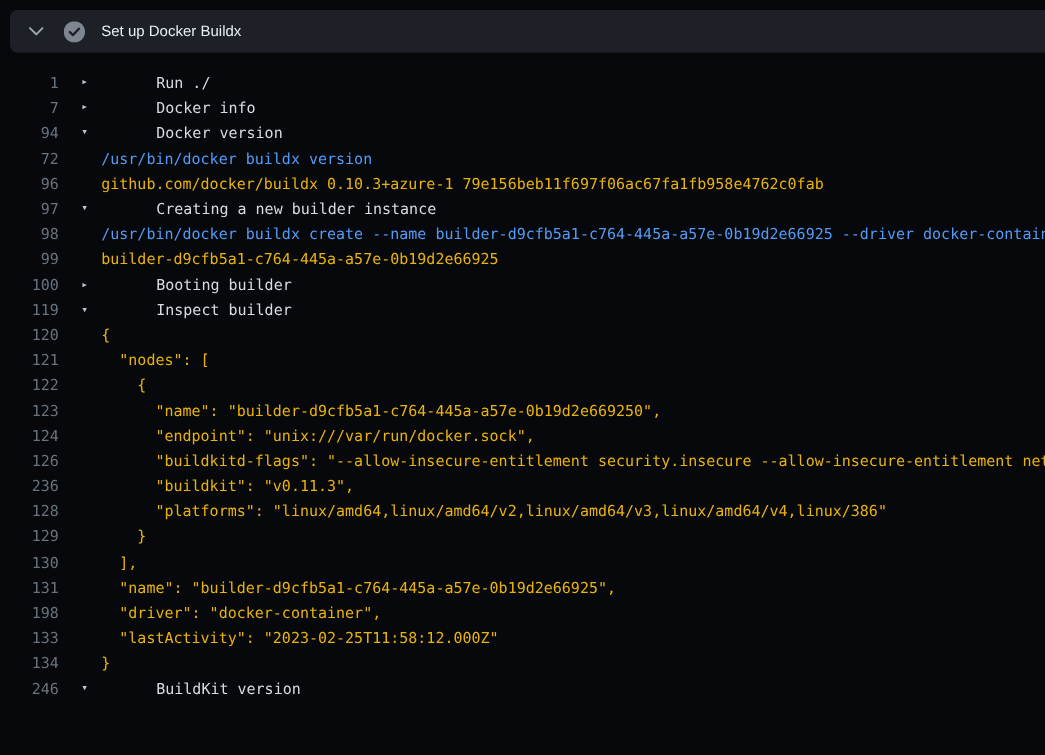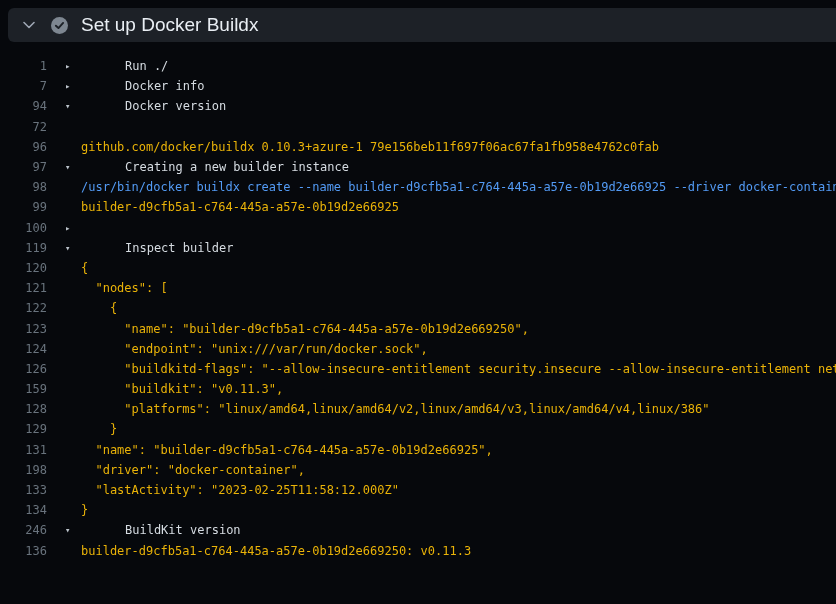--- a/index.html
+++ b/index.html
@@ -18,21 +18,21 @@
     cursor:pointer;
   }
   .chev-btn {
     width:18px; height:18px; display:flex; align-items:center; justify-content:center;
     background:transparent; border:none; color:#9ea7b3; cursor:pointer; flex:0 0 auto;
   }
   .status-ic { width:17px; height:17px; margin-left:13px; flex:0 0 auto; }
   .step-title {
     margin-left:13px;
     font-family:"Liberation Sans", sans-serif;
-    font-size:19px; font-weight:400; color:#e9eef3;
+    font-size:12px; font-weight:400; color:#e9eef3;
     white-space:nowrap;
   }
   
   .log {
     position:absolute; left:0; top:42px; right:0; bottom:0;
     padding-top:14px;
     overflow:hidden;
     font-size:12px;
   }
   .line {
@@ -70,35 +70,35 @@
       <path d="M4.6 8.2 L7 10.4 L11.4 5.6" stroke="#1d2127" stroke-width="1.8" fill="none" stroke-linecap="round" stroke-linejoin="round"></path>
     </svg>
   </span>
   <span class="step-title">Set up Docker Buildx</span>
 </div>
 
 <div class="log">
     <div class="line group"><span class="num">1</span><span class="marker">▸</span><span class="txt t-group">Run ./</span></div>
     <div class="line group"><span class="num">7</span><span class="marker">▸</span><span class="txt t-group">Docker info</span></div>
     <div class="line group"><span class="num">94</span><span class="marker">▾</span><span class="txt t-group">Docker version</span></div>
-    <div class="line"><span class="num">72</span><span class="marker"></span></div>
+    <div class="line"><span class="num">72</span><span class="marker"></span><span class="txt t-command">/usr/bin/docker buildx version</span></div>
     <div class="line"><span class="num">96</span><span class="marker"></span><span class="txt t-output">github.com/docker/buildx 0.10.3+azure-1 79e156beb11f697f06ac67fa1fb958e4762c0fab</span></div>
     <div class="line group"><span class="num">97</span><span class="marker">▾</span><span class="txt t-group">Creating a new builder instance</span></div>
     <div class="line"><span class="num">98</span><span class="marker"></span><span class="txt t-command">/usr/bin/docker buildx create --name builder-d9cfb5a1-c764-445a-a57e-0b19d2e66925 --driver docker-container</span></div>
     <div class="line"><span class="num">99</span><span class="marker"></span><span class="txt t-output">builder-d9cfb5a1-c764-445a-a57e-0b19d2e66925</span></div>
-    <div class="line group"><span class="num">100</span><span class="marker">▸</span></div>
+    <div class="line group"><span class="num">100</span><span class="marker">▸</span><span class="txt t-group">Booting builder</span></div>
     <div class="line group"><span class="num">119</span><span class="marker">▾</span><span class="txt t-group">Inspect builder</span></div>
     <div class="line"><span class="num">120</span><span class="marker"></span><span class="txt t-output">{</span></div>
     <div class="line"><span class="num">121</span><span class="marker"></span><span class="txt t-output">  "nodes": [</span></div>
     <div class="line"><span class="num">122</span><span class="marker"></span><span class="txt t-output">    {</span></div>
     <div class="line"><span class="num">123</span><span class="marker"></span><span class="txt t-output">      "name": "builder-d9cfb5a1-c764-445a-a57e-0b19d2e669250",</span></div>
     <div class="line"><span class="num">124</span><span class="marker"></span><span class="txt t-output">      "endpoint": "unix:///var/run/docker.sock",</span></div>
     <div class="line"><span class="num">126</span><span class="marker"></span><span class="txt t-output">      "buildkitd-flags": "--allow-insecure-entitlement security.insecure --allow-insecure-entitlement networ</span></div>
-    <div class="line"><span class="num">159</span><span class="marker"></span><span class="txt t-output">      "buildkit": "v0.11.3",</span></div>
+    <div class="line"><span class="num">236</span><span class="marker"></span><span class="txt t-output">      "buildkit": "v0.11.3",</span></div>
     <div class="line"><span class="num">128</span><span class="marker"></span><span class="txt t-output">      "platforms": "linux/amd64,linux/amd64/v2,linux/amd64/v3,linux/amd64/v4,linux/386"</span></div>
     <div class="line"><span class="num">129</span><span class="marker"></span><span class="txt t-output">    }</span></div>
+    <div class="line"><span class="num">130</span><span class="marker"></span><span class="txt t-output">  ],</span></div>
     <div class="line"><span class="num">131</span><span class="marker"></span><span class="txt t-output">  "name": "builder-d9cfb5a1-c764-445a-a57e-0b19d2e66925",</span></div>
     <div class="line"><span class="num">198</span><span class="marker"></span><span class="txt t-output">  "driver": "docker-container",</span></div>
     <div class="line"><span class="num">133</span><span class="marker"></span><span class="txt t-output">  "lastActivity": "2023-02-25T11:58:12.000Z"</span></div>
     <div class="line"><span class="num">134</span><span class="marker"></span><span class="txt t-output">}</span></div>
     <div class="line group"><span class="num">246</span><span class="marker">▾</span><span class="txt t-group">BuildKit version</span></div>
-    <div class="line"><span class="num">136</span><span class="marker"></span><span class="txt t-output">builder-d9cfb5a1-c764-445a-a57e-0b19d2e669250: v0.11.3</span></div>
   </div>
 
 </body></html>

